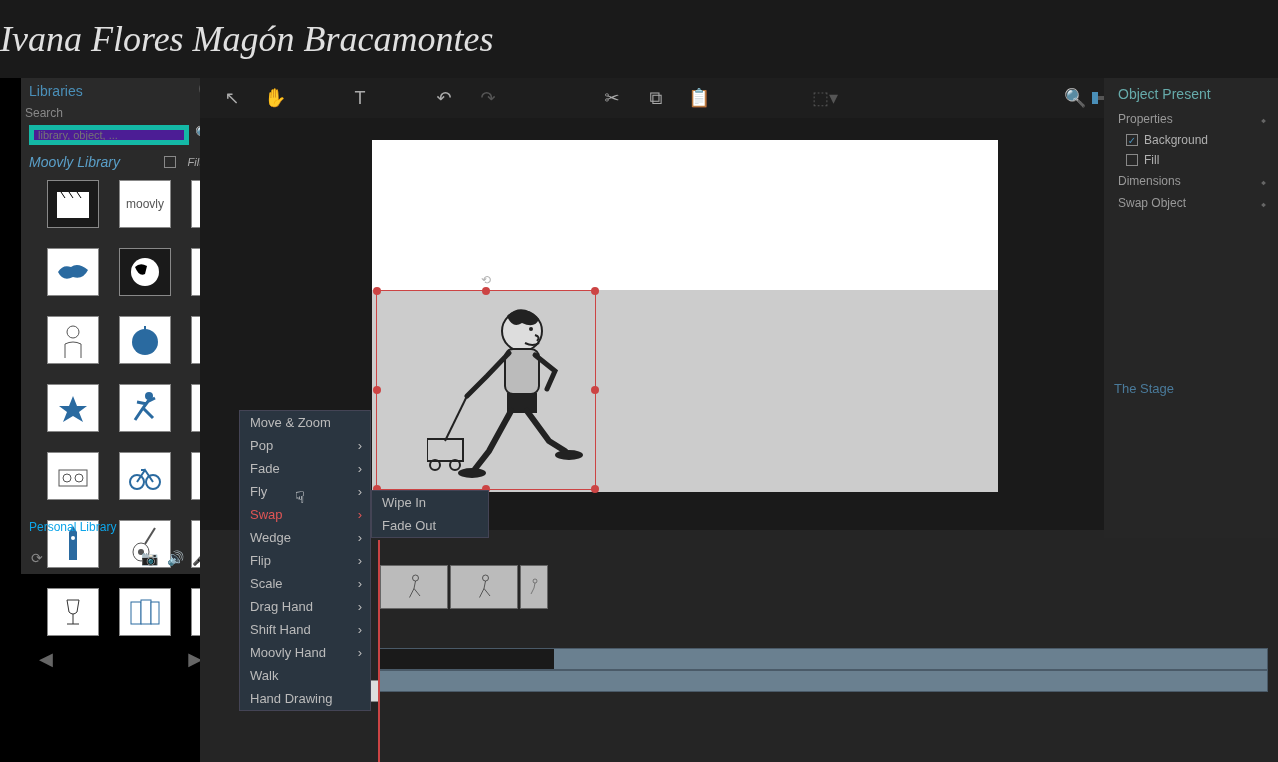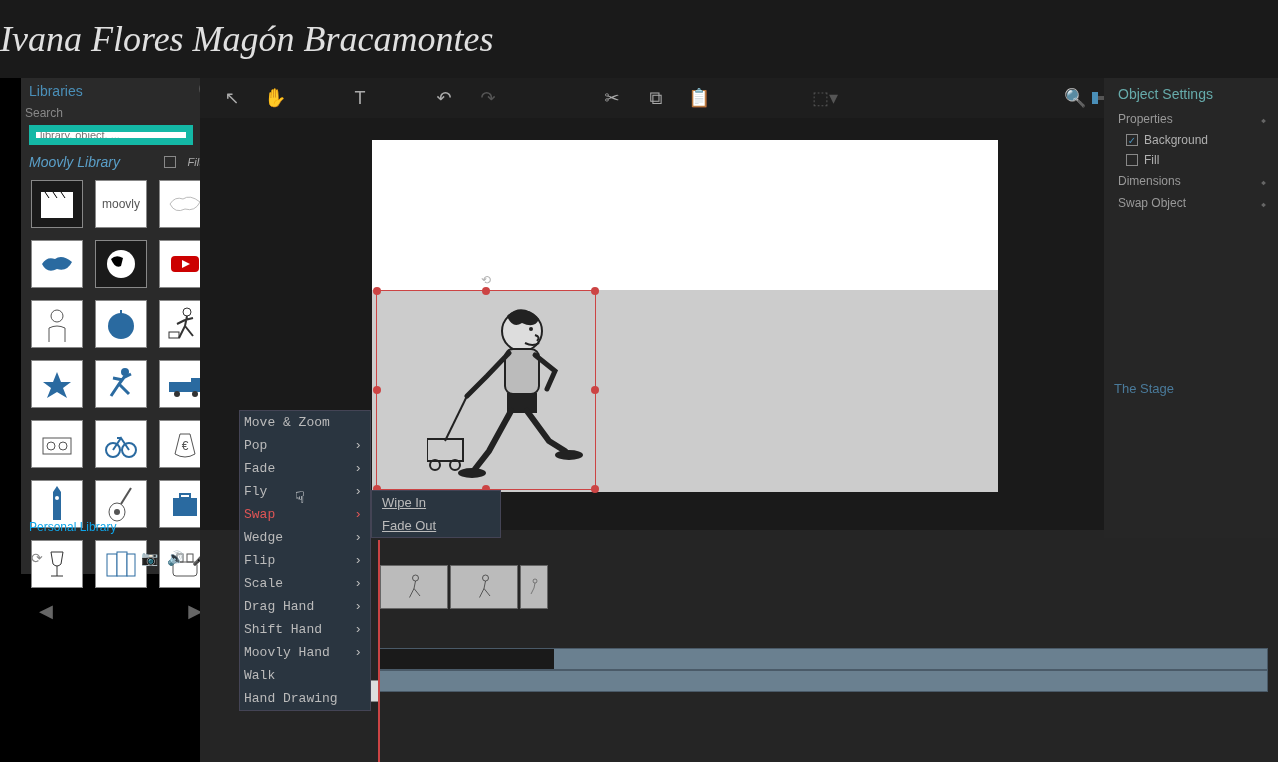--- a/index.html
+++ b/index.html
@@ -8,26 +8,26 @@
 
 .header { height:78px; background:#1a1a1a; display:flex; align-items:center; }
 .header-title { font-family:'Brush Script MT', cursive; font-size:36px; color:#e0e0e0; font-style:italic; }
 
 
 .left-panel { position:absolute; left:0; top:78px; width:200px; height:496px; background:#2a2a2a; border-right:1px solid #444;margin-left:21px; }
 .libraries-header { padding:5px 8px; color:#4a8fb8; font-size:14px; position:relative; }
 .collapse-btn { position:absolute; right:5px; top:3px; width:16px; height:16px; background:#555; border-radius:50%; font-size:10px; text-align:center; line-height:16px; color:#222; }
 .search-label { padding:2px 4px; font-size:12px; color:#888; }
 .search-row { padding:3px 8px; display:flex; align-items:center; gap:6px; }
-.search-input { flex:1; height:20px; background:#ffffff; border:7px solid #14b8a6; color:#888; font-size:11px; padding:0 4px; }
+.search-input { flex:1; height:20px; background:#4c1d95; border:5px solid #14b8a6; color:#888; font-size:11px; padding:0 4px; }
 .search-btn { width:20px; height:20px; font-size:14px; color:#aaa; text-align:center; }
 .library-title { padding:6px 8px; color:#5a9fc8; font-size:14px; display:flex; align-items:center;font-style:italic; }
 .filter-ctrl { margin-left:auto; font-size:11px; color:#aaa; display:flex; align-items:center; gap:12px; }
 .filter-check { width:12px; height:12px; border:1px solid #888; }
-.thumbs { padding:4px 10px; display:grid; grid-template-columns:repeat(3,52px); gap:12px; }
+.thumbs { padding:4px 26px; display:grid; grid-template-columns:repeat(3,52px); gap:20px; }
 .thumb { width:52px; height:48px; background:#fff; border:1px solid #888; display:flex; align-items:center; justify-content:center; font-size:10px; color:#333; overflow:hidden; }
 .thumb.dark { background:#1a1a1a; color:#fff; }
 .thumb svg { width:40px; height:40px; }
 .nav-arrows { padding:8px 18px; display:flex; justify-content:space-between; font-size:18px; color:#666; }
 .personal-lib { position:absolute; bottom:40px; left:8px; font-size:12px; color:#0ea5e9; }
 .bottom-icons { position:absolute; bottom:8px; left:10px; right:10px; display:flex; align-items:center; gap:8px; font-size:14px; color:#888; }
 .bottom-icons .spacer { flex:1; }
 
 
 .toolbar { position:absolute; left:200px; top:78px; right:0; height:40px; background:#1e1e1e; display:flex; align-items:center; padding:0 20px; gap:20px; }
@@ -42,24 +42,24 @@
 .stage-area { position:absolute; left:200px; top:118px; width:904px; height:412px; background:#1a1a1a; }
 .canvas { position:absolute; left:172px; top:22px; width:626px; height:352px; background:#ccc; }
 .canvas-white { position:absolute; left:0; top:0; width:626px; height:150px; background:#fff; }
 .selection { position:absolute; left:4px; top:150px; width:220px; height:200px; border:1px solid #c44; }
 .handle { position:absolute; width:8px; height:8px; background:#c44; border-radius:50%; transform:translate(-50%,-50%); }
 .rotate-handle { position:absolute; left:50%; top:-4px; transform:translate(-50%,-100%); font-size:12px; }
 .character { position:absolute; left:50px; top:10px; width:160px; height:180px; }
 
 
 .context-menu { position:absolute; left:239px; top:410px; width:132px; background:#2a3540; border:1px solid #445; font-size:13px; color:#bbb; z-index:10; }
-.context-menu .item { padding:4px 4px; position:relative;font-family:Liberation Mono, monospace; }
+.context-menu .item { padding:4px 10px; position:relative; }
 .context-menu .item.has-sub::after { content:'›'; position:absolute; right:8px; }
 .context-menu .item.highlight { color:#e05555; }
-.submenu { position:absolute; left:371px; top:490px; width:130px; background:#2a3540; border:1px solid #445; font-size:13px; color:#bbb; z-index:11;text-decoration:underline; }
+.submenu { position:absolute; left:371px; top:490px; width:118px; background:#2a3540; border:1px solid #445; font-size:13px; color:#bbb; z-index:11; }
 .submenu .item { padding:4px 10px; }
 
 
 .timeline { position:absolute; left:200px; bottom:0; right:0; height:232px; background:#252525; }
 .clips { position:absolute; left:180px; top:35px; display:flex; gap:2px; }
 .clip { width:68px; height:44px; background:#bbb; border:1px solid #666; display:flex; align-items:center; justify-content:center; }
 .clip.narrow { width:28px; }
 .time-ruler { position:absolute; left:178px; right:10px; top:100px; height:18px; font-size:11px; color:#888; display:flex; }
 .time-mark { width:70px; }
 .tracks { position:absolute; left:178px; right:10px; top:118px; }
@@ -361,21 +361,21 @@
   <div class="tracks">
     <div class="track-row">
         <div class="clip-bar"></div>
       </div>
     <div class="track-row"></div>
   </div>
   <div class="anim-dropdown">Choose animation  ▾</div>
 </div>
 
 <div class="right-panel">
-  <div class="right-title">Object Settings</div>
+  <div class="right-title">Object Present</div>
   <div class="prop-section">
     <span>Properties</span>
     <span class="expand">⬩</span>
   </div>
   <div class="prop-check">
     <span class="checkbox">✓</span>
     <span>Background</span>
   </div>
   <div class="prop-check">
     <span class="checkbox"></span>

